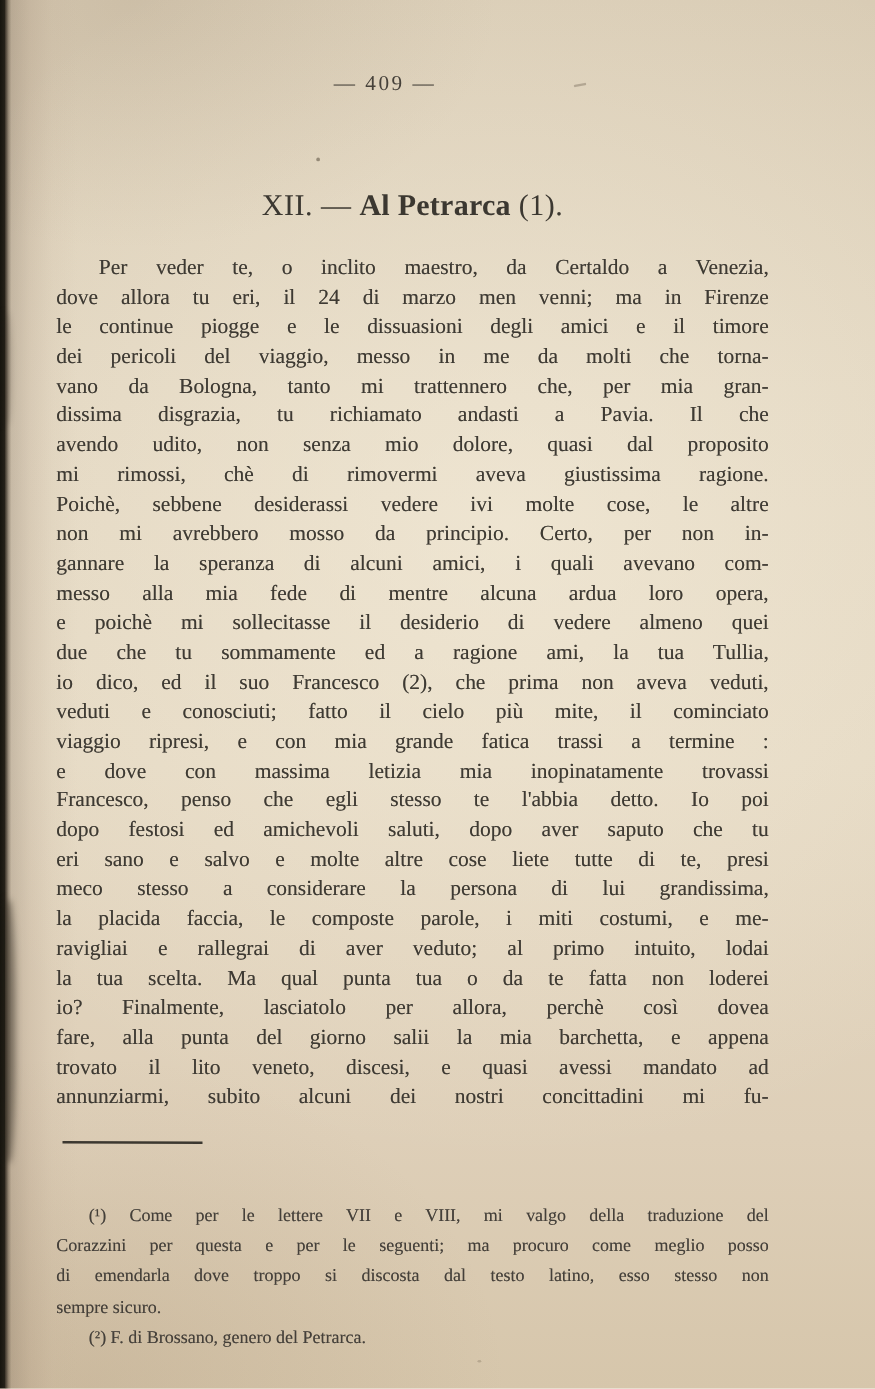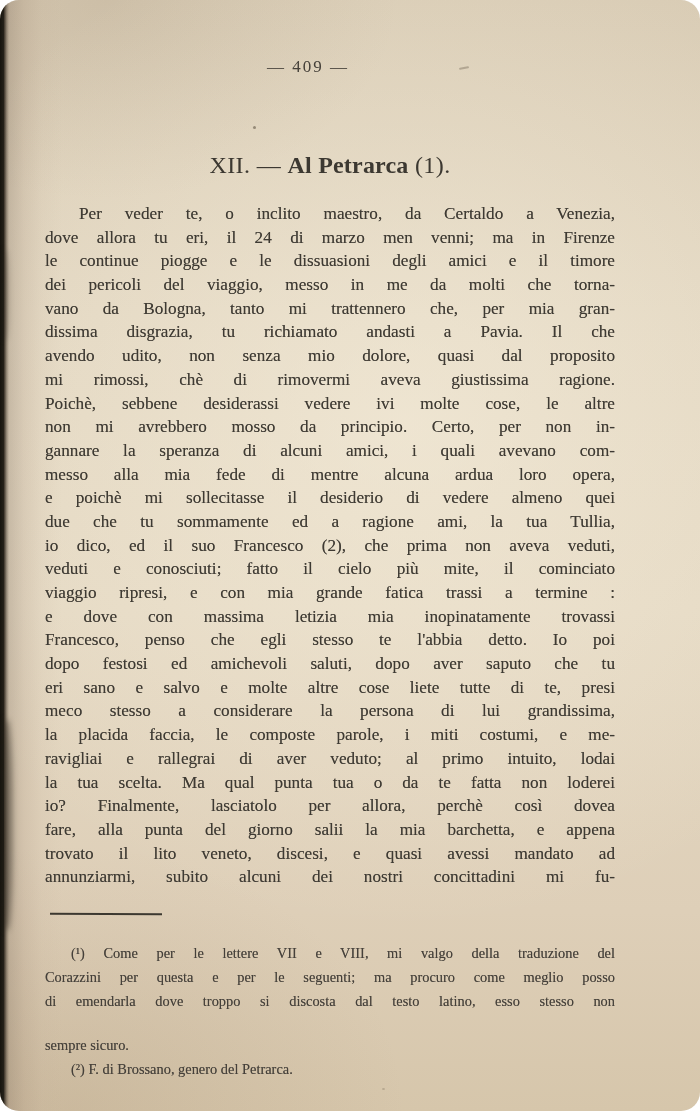--- a/index.html
+++ b/index.html
@@ -7,21 +7,20 @@
     position:relative;
     width:700px;height:1111px;
     overflow:hidden;
     font-family:"Liberation Serif","DejaVu Serif",serif;
     color:#3e3a33;
     background:
       radial-gradient(ellipse 120% 70% at 58% 38%, rgba(250,243,226,0.50), rgba(250,243,226,0) 65%),
       radial-gradient(ellipse 80% 40% at 10% 100%, rgba(150,125,95,0.18), rgba(150,125,95,0) 60%),
       radial-gradient(ellipse 70% 30% at 15% 0%, rgba(140,120,95,0.16), rgba(140,120,95,0) 60%),
       linear-gradient(180deg,#d9ccb5 0%,#e1d5bf 28%,#e4d8c2 55%,#decfb8 82%,#d6c6ab 100%);
-    border-radius: 19px;
   }
   
   .edge-strip{
     position:absolute;left:0;top:0;width:9px;height:1111px;
     background:linear-gradient(90deg,#16140e 0%,#26221a 45%,rgba(56,50,38,0.35) 75%,rgba(56,50,38,0) 100%);
   }
   .edge-blob{
     position:absolute;left:0;width:12px;border-radius:40%;
     background:rgba(26,23,17,0.55);filter:blur(3px);
   }
@@ -54,22 +53,22 @@
   .fnrule{
     position:absolute;left:50px;top:913px;width:112px;height:2px;
     background:#3c3830;transform:rotate(0.3deg);
   }
   .footnotes{
     position:absolute;left:45px;top:941px;width:570px;
     font-size:14.4px;line-height:24.2px;color:#45403a;
     text-shadow:0 0 0.4px rgba(62,58,51,0.5);
   }
   .fn1 .fline{text-align:justify;text-align-last:justify;height:24.2px;}
-  .fn1 .fline:first-child{text-indent:26px;}
-  .fn1 .fline:last-child{text-align-last:left;margin-top:19px;}
+  .fn1 .fline:first-child{text-indent:26px;margin-top:20px;}
+  .fn1 .fline:last-child{text-align-last:left;}
   .fn2 .fline{text-align:left;text-indent:26px;height:24.2px;}
   .speck{position:absolute;background:rgba(88,76,60,0.55);border-radius:50%;}
   .speck.s1{left:253px;top:126px;width:3px;height:3px;}
   .speck.s2{left:459px;top:67px;width:10px;height:2px;border-radius:1px;transform:rotate(-10deg);opacity:.6;}
   .speck.s3{left:382px;top:1088px;width:3px;height:2px;opacity:.45;}
   .speck.s4{left:257px;top:210px;width:2px;height:2px;opacity:.4;}
 </style>
 </head>
 <body>
 

